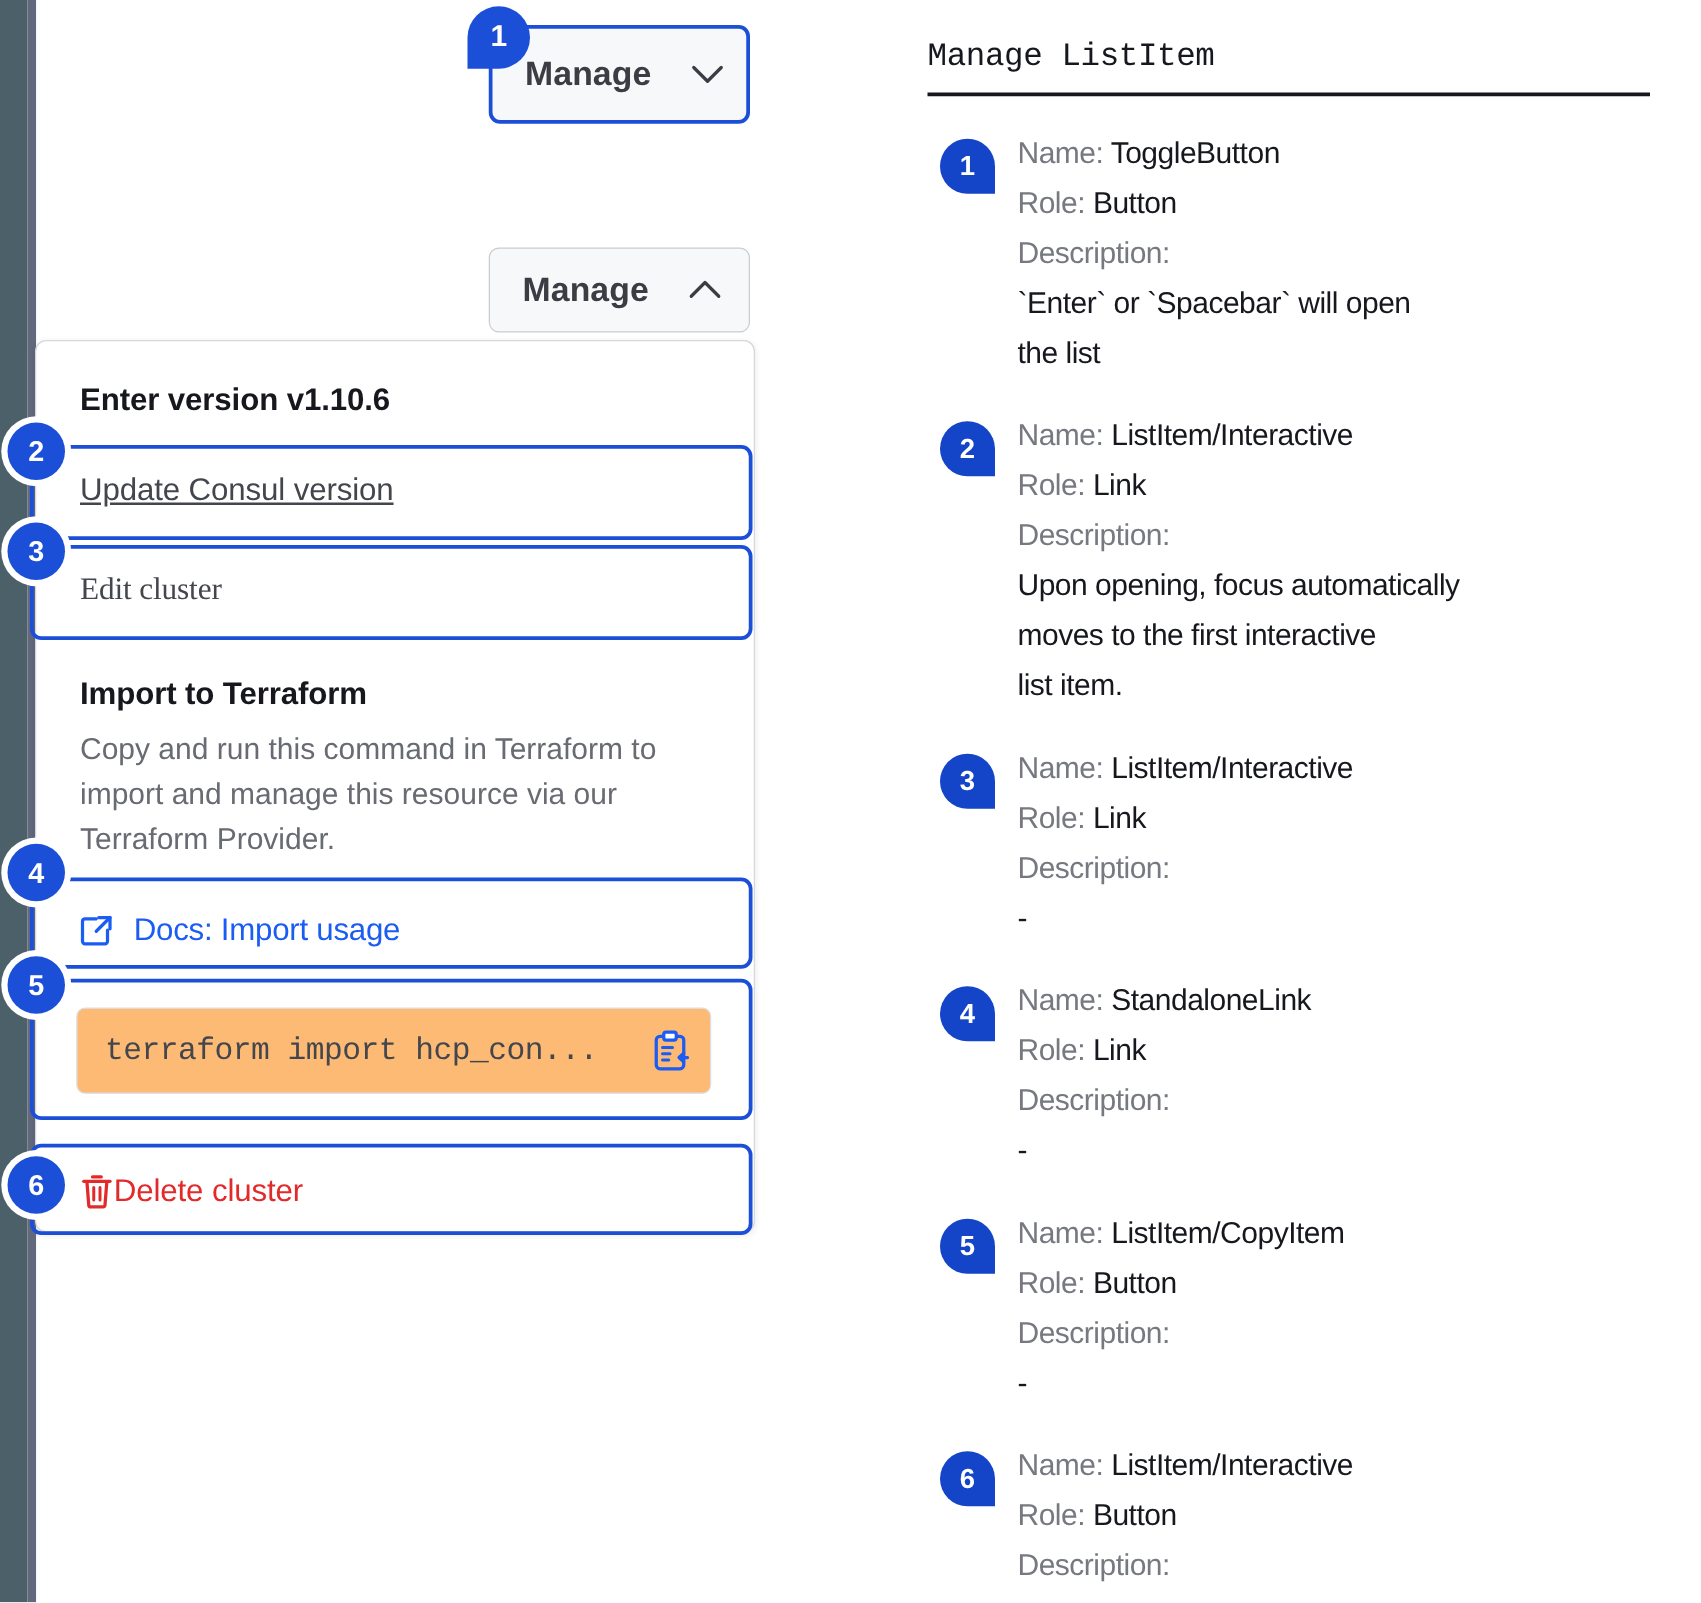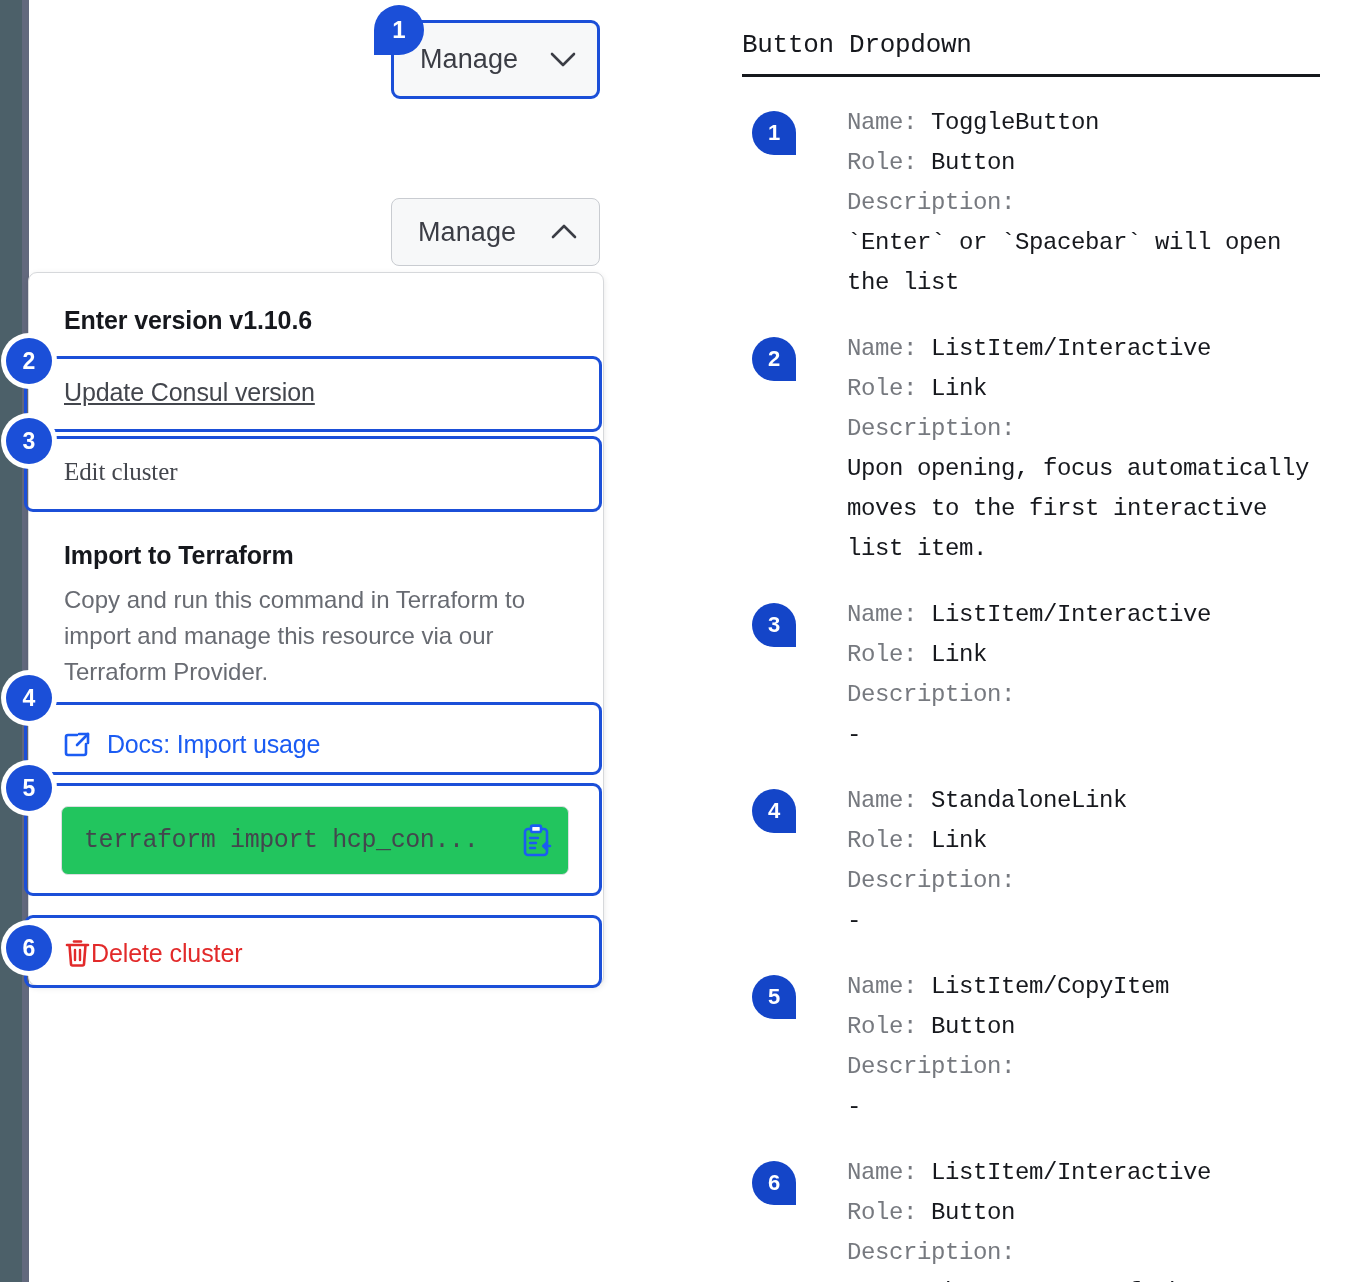--- a/index.html
+++ b/index.html
@@ -40,21 +40,21 @@
     align-items: center;
     justify-content: space-between;
     background: #f7f8f9;
     border: 1px solid #c9ccd1;
     border-radius: 7px;
     padding: 0 22px 0 26px;
     font-size: 27px;
     color: #3b3d45;
     letter-spacing: .1px;
   }
-  .manage-btn .lbl { margin-right: 32px; }
+  .manage-btn .lbl { margin-right: 32px; font-weight: bold; }
   .chev { display:block; }
 
   #manage-btn-1 {
     left: 391px; top: 20px;
     width: 209px; height: 79px;
     border: 3px solid #1b4fd8;
     border-radius: 9px;
     background: #f7f8f9;
   }
   #manage-btn-2 {
@@ -121,21 +121,21 @@
     text-decoration: none;
     letter-spacing: -.2px;
     text-align: center;
   }
 
   
   #tf-command-box {
     position: absolute;
     left: 32px; top: 533px;
     width: 508px; height: 69px;
-    background: #22c55e;
+    background: #fdba74;
     border: 1px solid #dcdee1;
     border-radius: 7px;
     display: flex;
     align-items: center;
     padding: 0 16px 0 22px;
     justify-content: space-between;
   }
   #tf-command-text {
     font-family: "Liberation Mono", "DejaVu Sans Mono", monospace;
     font-size: 25px;
@@ -239,26 +239,25 @@
     font-size: 22px;
     font-weight: bold;
     font-family: "Liberation Sans", sans-serif;
     display: flex;
     align-items: center;
     justify-content: center;
     border-radius: 50% 50% 0 50%;
   }
   .anno-text {
     flex: 1 1 auto;
-    font-family: Liberation Mono, monospace;
+    font-family: Liberation Sans, sans-serif;
     font-size: 24px;
     line-height: 40px;
     letter-spacing: -.4px;
     color: #16181d;
-    margin-left: 33px;
   }
   .anno-key { color: #76797f; }
   .anno-val { color: #16181d; }
   .anno-desc { color: #16181d; white-space: pre-wrap; }
 
   svg { display: block; }
 </style>
 </head>
 <body>
 
@@ -343,21 +342,21 @@
   <div id="hl-6" class="hl-box"></div>
 
   <div id="badge-l1" class="badge-pin">1</div>
   <div id="badge-l2" class="badge-round">2</div>
   <div id="badge-l3" class="badge-round">3</div>
   <div id="badge-l4" class="badge-round">4</div>
   <div id="badge-l5" class="badge-round">5</div>
   <div id="badge-l6" class="badge-round">6</div>
 
   <div id="annotation-panel">
-    <div id="annotation-title">Button Dropdown</div>
+    <div id="annotation-title">Manage ListItem</div>
     <div id="annotation-rule"></div>
 
     <div class="anno-row">
       <div class="anno-badge-col">
         <div class="badge-pin-sm">1</div>
       </div>
       <div class="anno-text">
         <div><span class="anno-key">Name:</span>
           <span class="anno-val">ToggleButton</span></div>
         <div><span class="anno-key">Role:</span>

